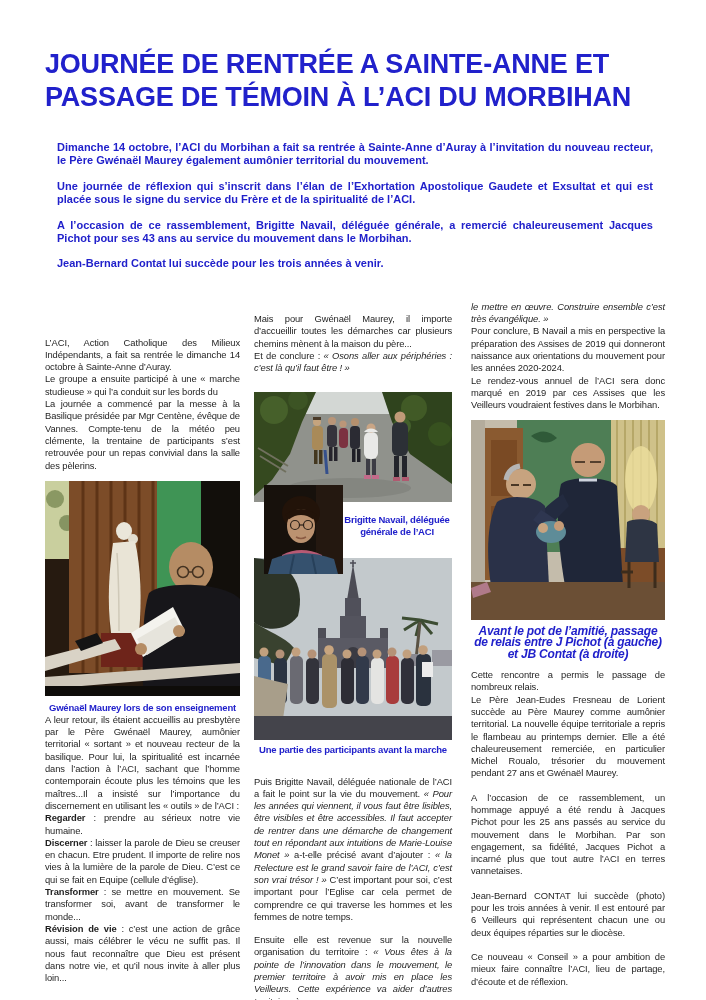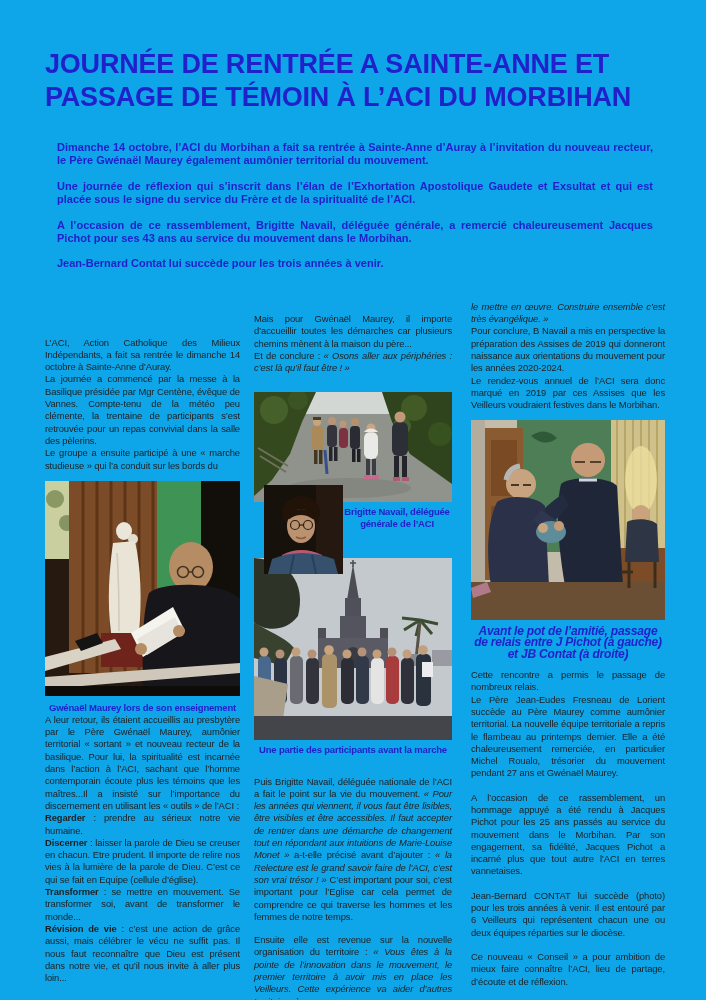--- a/index.html
+++ b/index.html
@@ -1,17 +1,17 @@
 <!DOCTYPE html>
 <html lang="fr"><head>
 <meta charset="utf-8">
 <style>
   html,body { margin:0; padding:0; background:#888; }
   .page {
-    width:706px; height:1000px; background:#0ea5e9; position:relative;
+    width:706px; height:1000px; background:#ffffff; position:relative;
     margin:0 auto; overflow:hidden;
     font-family:"Liberation Sans","DejaVu Sans",sans-serif;
     color:#1f1f1f;
   }
   .content { padding:0 41px 0 45px; }
   .title {
     margin:0; padding-top:48px;
     font-size:27px; line-height:33px; font-weight:bold;
     color:#2121cb; letter-spacing:-0.2px;
   }
@@ -36,21 +36,21 @@
   .cap-sm { font-size:12px; line-height:11.5px;font-style:italic; }
   .mt6 { margin-top:6px; } .mt8 { margin-top:8px !important; }
   .mt9 { margin-top:9px !important; } .mt11 { margin-top:11px !important; }
   .mt12 { margin-top:12px !important; }
   .mt20 { margin-top:20px !important; }
   .photo1 { margin-top:9px; }
   .cluster { position:relative; height:348px; margin-top:17px; }
   .photo-walk { position:absolute; top:0; left:0; z-index:1; }
   .photo-portrait { position:absolute; top:93px; left:10px; z-index:3; }
   .cluster .cap-navail {
-    position:absolute; top:114px; left:88px; width:110px; z-index:2;
+    position:absolute; top:122px; left:88px; width:110px; z-index:2;
   }
   .photo-basilica { position:absolute; top:166px; left:0; z-index:1; }
   .cap-under { margin-top:4px; }
   .photo5 { margin-top:8px; }
   .contacts { text-align:left !important; }
 </style>
 </head>
 <body>
 
 <div class="page">
@@ -62,22 +62,22 @@
       <p>Dimanche 14 octobre, l’ACI du Morbihan a fait sa rentrée à Sainte-Anne d’Auray à l’invitation du nouveau recteur, le Père Gwénaël Maurey également aumônier territorial du mouvement.</p>
       <p>Une journée de réflexion qui s’inscrit dans l’élan de l’Exhortation Apostolique Gaudete et Exsultat et qui est placée sous le signe du service du Frère et de la spiritualité de l’ACI.</p>
       <p>A l’occasion de ce rassemblement, Brigitte Navail, déléguée générale, a remercié chaleureusement Jacques Pichot pour ses 43 ans au service du mouvement dans le Morbihan.</p>
       <p>Jean-Bernard Contat lui succède pour les trois années à venir.</p>
     </div>
 
     <div class="columns">
 
       <div class="col col1">
         <p>L’ACI, Action Catholique des Milieux Indépendants, a fait sa rentrée le dimanche 14 octobre à Sainte-Anne d’Auray.</p>
+        <p>Le groupe a ensuite participé à une « marche studieuse » qui l’a conduit sur les bords du</p>
         <p>La journée a commencé par la messe à la Basilique présidée par Mgr Centène, évêque de Vannes. Compte-tenu de la météo peu clémente, la trentaine de participants s’est retrouvée pour un repas convivial dans la salle des pèlerins.</p>
-        <p>Le groupe a ensuite participé à une « marche studieuse » qui l’a conduit sur les bords du</p>
 
         <div class="photo photo1">
           <svg width="195" height="215" viewBox="0 0 195 215">
             <rect width="195" height="215" fill="#261a10"></rect>
             <rect x="0" y="0" width="30" height="78" fill="#c9cf9e"></rect>
             <circle cx="10" cy="18" r="9" fill="#7a8a54" opacity="0.8"></circle>
             <circle cx="22" cy="42" r="8" fill="#6a7a48" opacity="0.7"></circle>
             <rect x="24" y="0" width="92" height="192" fill="#7c4c28"></rect>
             <path d="M38,0V192 M52,0V192 M66,0V192 M80,0V192 M94,0V192 M108,0V192" stroke="#5e3416" stroke-width="3"></path>
             <rect x="112" y="0" width="58" height="128" fill="#3f9455"></rect>

